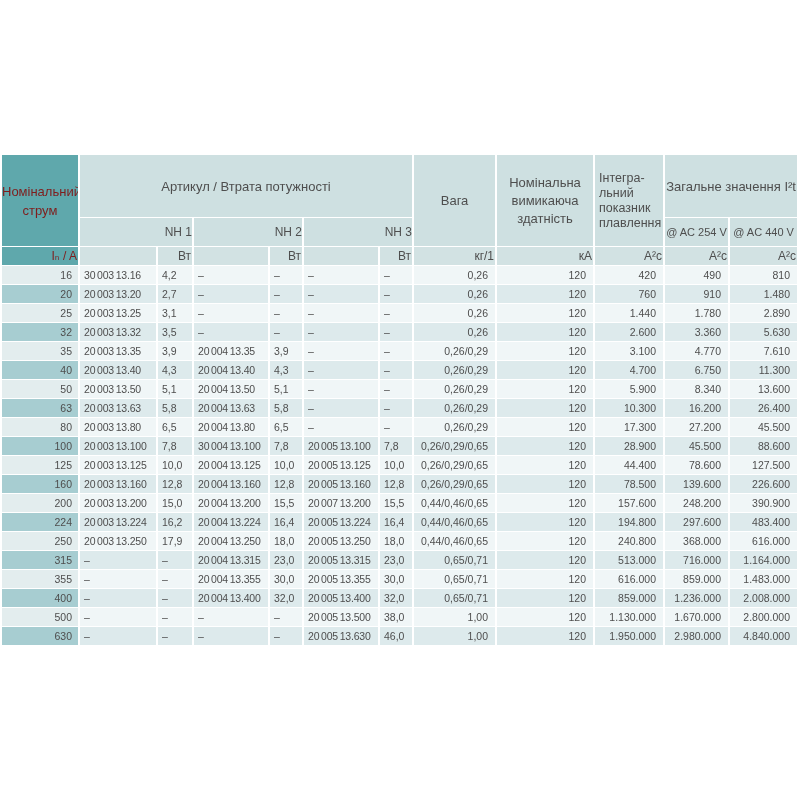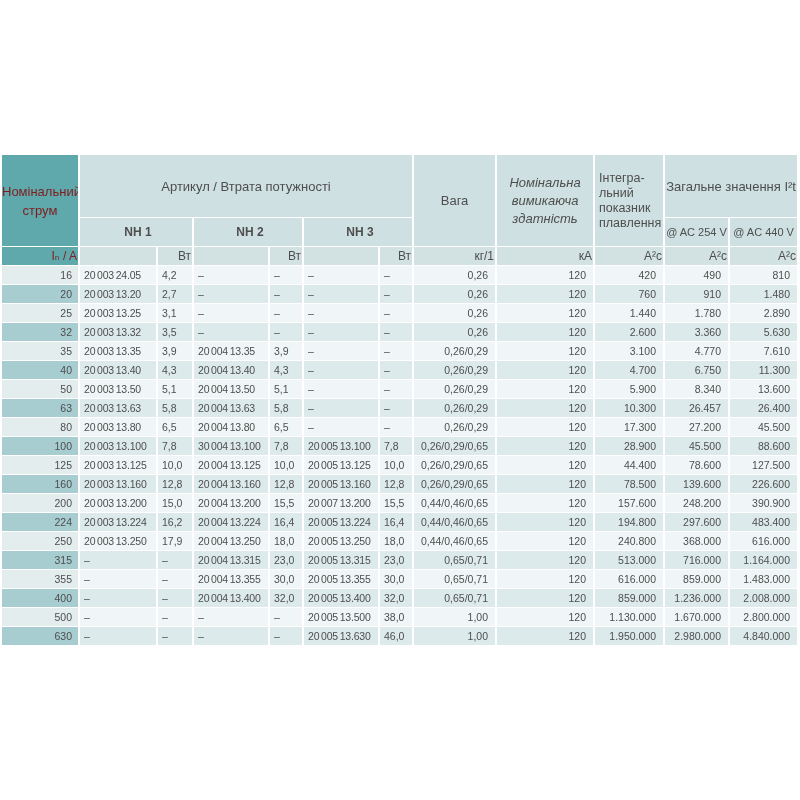--- a/index.html
+++ b/index.html
@@ -22,21 +22,21 @@
   }
   
   .teal{background:#5fa8ac;color:#7f1d1d;}
   .hlight{background:#cee0e1;color:#4e4e4e;}
   .unit{background:#d2e2e3;color:#4e4e4e;}
   
   tr.hrow1 th{height:62px;}
   tr.hrow2 th{height:28px;}
   tr.hrow3 th{height:18px;}
   .center{text-align:center;}
-  .left{text-align:center;padding-left:4px;font-weight:bold;}
+  .left{text-align:right;padding-left:4px;}
   .right{text-align:right;padding-right:1px;}
   .fs13{font-size:13px;}
   .fs12{font-size:12px;}
   .fs11{font-size:11px;text-align:center;}
   .wrap{white-space:normal;}
   .prelines{white-space:pre-line;line-height:15px;text-align:left;padding-left:4px;font-size:12.5px;}
   .nomcur{line-height:19px;}
   
   tbody td{height:18px;font-size:10.5px;}
   tbody tr:nth-child(odd) td{background:#f0f6f7;}
@@ -64,21 +64,21 @@
       <col style="width:96px">
     <col style="width:68px">
       <col style="width:63px">
       <col style="width:67px">
   </colgroup>
   <thead>
     <tr class="hrow1">
       <th rowspan="2" class="teal center fs13 wrap nomcur">Номінальний струм</th>
       <th colspan="6" class="hlight center fs13">Артикул / Втрата потужності</th>
       <th rowspan="2" class="hlight center fs13">Вага</th>
-      <th rowspan="2" class="hlight center fs13 wrap" style="line-height:18px;font-style:italic;">Номінальна вимикаюча здатність</th>
+      <th rowspan="2" class="hlight center fs13 wrap" style="line-height:18px;">Номінальна вимикаюча здатність</th>
       <th rowspan="2" class="hlight prelines">Інтегра-
 льний
 показник
 плавлення</th>
       <th colspan="2" class="hlight center fs13">Загальне значення I²t</th>
     </tr>
     <tr class="hrow2">
       <th colspan="2" class="hlight left fs12">NH 1</th>
       <th colspan="2" class="hlight left fs12">NH 2</th>
       <th colspan="2" class="hlight left fs12">NH 3</th>
@@ -96,21 +96,21 @@
       <th class="unit right fs12">кг/1</th>
       <th class="unit right fs12">кА</th>
       <th class="unit right fs12">А²с</th>
       <th class="unit right fs12">А²с</th>
       <th class="unit right fs12">А²с</th>
     </tr>
   </thead>
   <tbody>
       <tr>
         <td class="c0">16</td>
-        <td class="c1">20 003 24.05</td>
+        <td class="c1">30 003 13.16</td>
         <td class="c2">4,2</td>
         <td class="c3">–</td>
         <td class="c4">–</td>
         <td class="c5">–</td>
         <td class="c6">–</td>
         <td class="c7">0,26</td>
         <td class="c8">120</td>
         <td class="c9">420</td>
         <td class="c10">490</td>
         <td class="c11">810</td>
@@ -203,21 +203,21 @@
         <td class="c0">63</td>
         <td class="c1">20 003 13.63</td>
         <td class="c2">5,8</td>
         <td class="c3">20 004 13.63</td>
         <td class="c4">5,8</td>
         <td class="c5">–</td>
         <td class="c6">–</td>
         <td class="c7">0,26/0,29</td>
         <td class="c8">120</td>
         <td class="c9">10.300</td>
-        <td class="c10">26.457</td>
+        <td class="c10">16.200</td>
         <td class="c11">26.400</td>
       </tr>
       <tr>
         <td class="c0">80</td>
         <td class="c1">20 003 13.80</td>
         <td class="c2">6,5</td>
         <td class="c3">20 004 13.80</td>
         <td class="c4">6,5</td>
         <td class="c5">–</td>
         <td class="c6">–</td>

